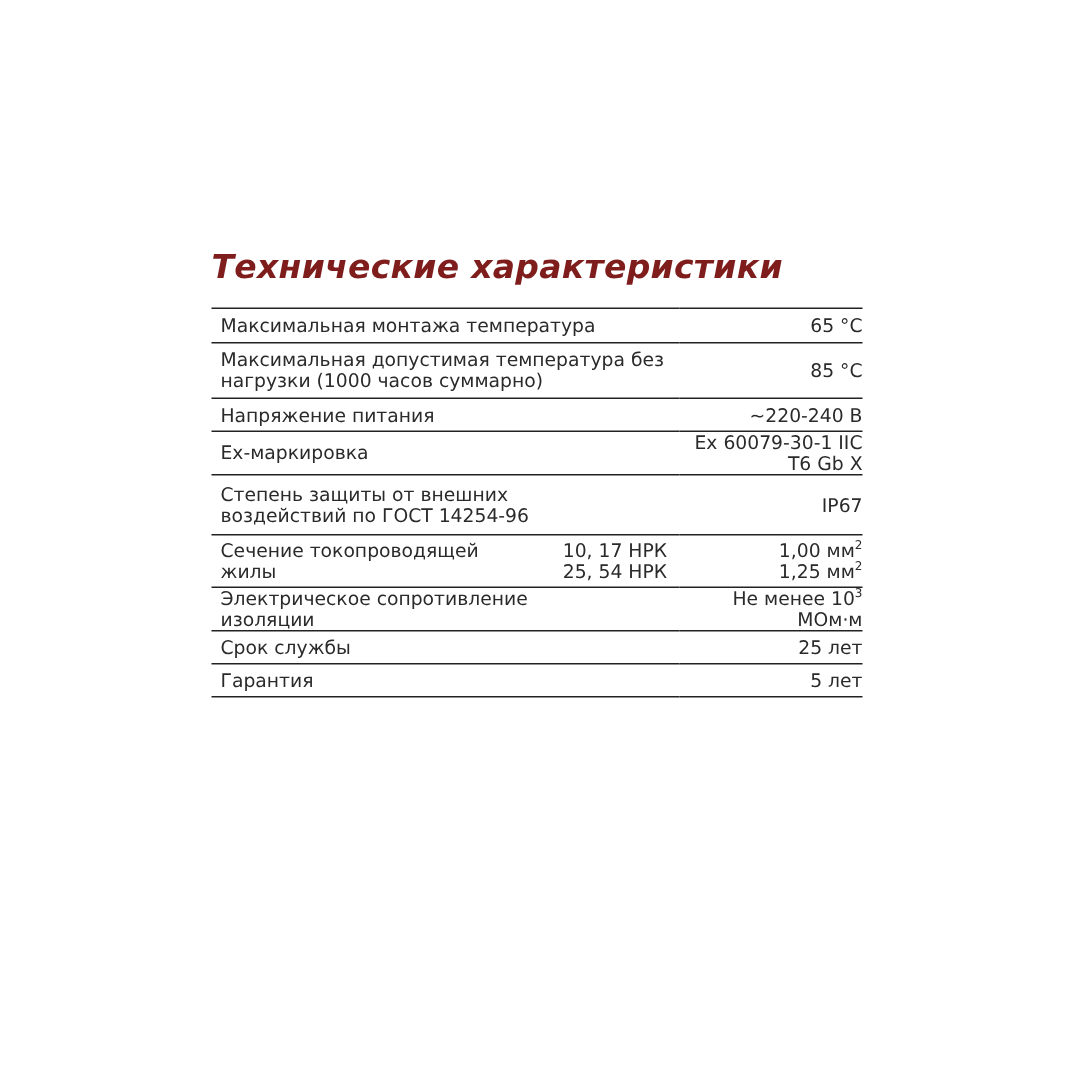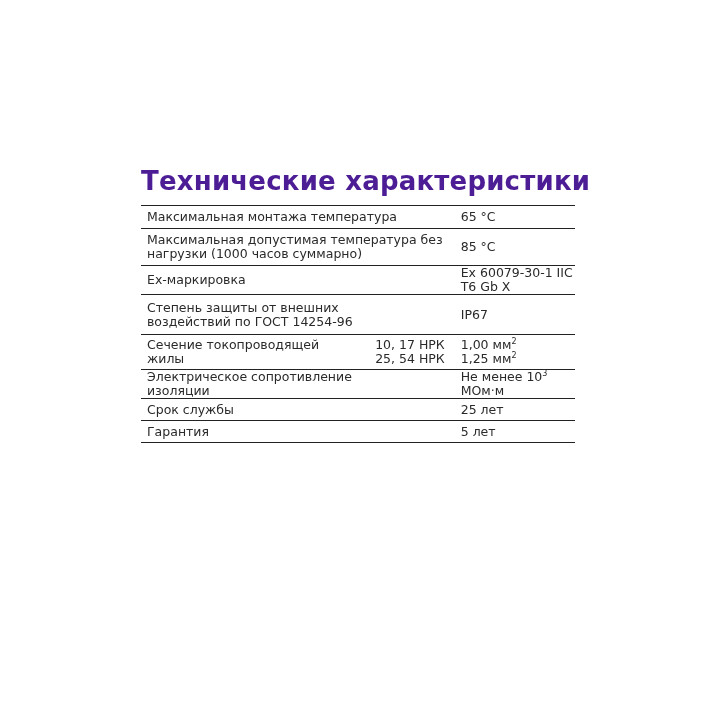--- a/index.html
+++ b/index.html
@@ -13,25 +13,26 @@
       position: relative;
       overflow: hidden;
       font-family: "DejaVu Sans", "Liberation Sans", sans-serif;
       color: #222222;
     }
     .title {
       position: absolute;
       left: 141px;
       top: 166px;
       margin: 0;
-      font-size: 26px;
+      font-size: 22px;
       font-weight: bold;
       letter-spacing: 0.2px;
-      color: #4c1d95;
+      color: #7f1d1d;
       white-space: nowrap;
+      font-style: italic;
     }
     .spec-table {
       position: absolute;
       left: 141px;
       top: 205px;
       width: 434px;
       border-collapse: collapse;
       border-top: 1.5px solid #222;
     }
     .spec-table td {
@@ -41,20 +42,21 @@
       vertical-align: middle;
       border-bottom: 1.5px solid #222;
       color: #2a2a2a;
     }
     .spec-table td.label {
       width: 278px;
     }
     .spec-table td.value {
       padding-left: 8px;
       width: 146px;
+      text-align: right;
     }
     .label-split {
       display: flex;
       justify-content: space-between;
       align-items: flex-start;
     }
     .sublabels {
       text-align: right;
       padding-right: 8px;
       white-space: nowrap;
@@ -72,20 +74,24 @@
 
 <table class="spec-table">
   <tbody>
     <tr style="height:23px">
       <td class="label">Максимальная монтажа температура</td>
       <td class="value">65 °C</td>
     </tr>
     <tr style="height:37px">
       <td class="label">Максимальная допустимая температура без нагрузки (1000 часов суммарно)</td>
       <td class="value">85 °C</td>
+    </tr>
+    <tr style="height:22px">
+      <td class="label">Напряжение питания</td>
+      <td class="value">~220-240 В</td>
     </tr>
     <tr style="height:24px">
       <td class="label">Ex-маркировка</td>
       <td class="value">Ex 60079-30-1 IIC T6 Gb X</td>
     </tr>
     <tr style="height:40px">
       <td class="label" style="padding-right:80px">Степень защиты от внешних воздействий по ГОСТ 14254-96</td>
       <td class="value">IP67</td>
     </tr>
     <tr style="height:35px">

